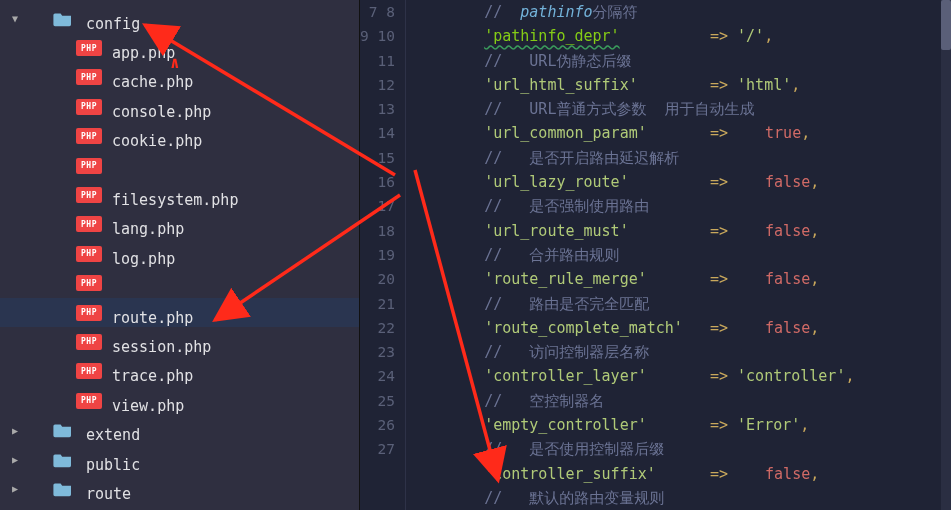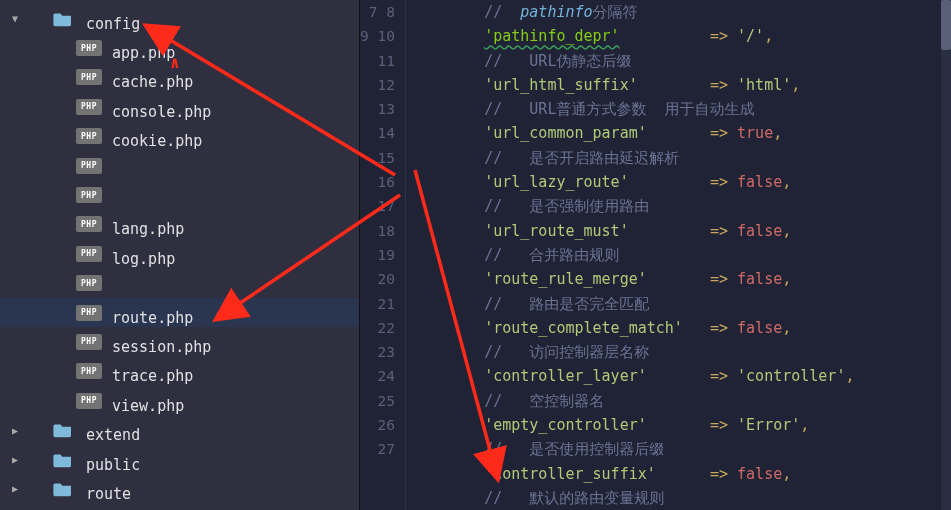--- a/index.html
+++ b/index.html
@@ -41,21 +41,21 @@
     font-size: 10px;
     display: inline-block;
   }
   .tree-row .indent { display: inline-block; }
   .icon-php {
     display: inline-flex;
     align-items: center;
     justify-content: center;
     width: 26px;
     height: 16px;
-    background: #737373;
+    background: #ef4444;
     border-radius: 2px;
     color: #fff;
     font-size: 8px;
     font-weight: bold;
     margin: 0 10px 0 2px;
     letter-spacing: 0.5px;
   }
   .icon-folder {
     display: inline-flex;
     align-items: center;
@@ -91,21 +91,21 @@
     padding-top: 0px;
     font-size: 15px;
     line-height: 24.3px;
     white-space: pre;
     overflow: hidden;
   }
   .tok-comment { color: #6b7394; }
   .tok-key     { color: #b0ca78; }  
   .tok-str     { color: #b0ca78; }  
   .tok-punct   { color: #c9a85c; }  
-  .tok-bool    { color: #d06a66; }  
+  .tok-bool    { color: #d06a66; margin-left: 28px; }  
   .tok-fn      { color: #73b2d9; font-style: italic; }  
   .tok-spell   { color: #84cc16; text-decoration: underline wavy #3a9d5c; text-underline-offset: 3px; }
 
   .scrollbar {
     position: absolute;
     right: 0;
     top: 0;
     width: 10px;
     height: 100%;
     background: #2a2e42;
@@ -171,20 +171,21 @@
         </div>
         <div class="tree-row">
           <span class="chev"></span>
           <span class="indent" style="width:52px"></span>
           <span class="icon-php">PHP</span>
         </div>
         <div class="tree-row">
           <span class="chev"></span>
           <span class="indent" style="width:52px"></span>
           <span class="icon-php">PHP</span>
+          <span class="tree-label">filesystem.php</span>
         </div>
         <div class="tree-row">
           <span class="chev"></span>
           <span class="indent" style="width:52px"></span>
           <span class="icon-php">PHP</span>
           <span class="tree-label">lang.php</span>
         </div>
         <div class="tree-row">
           <span class="chev"></span>
           <span class="indent" style="width:52px"></span>

